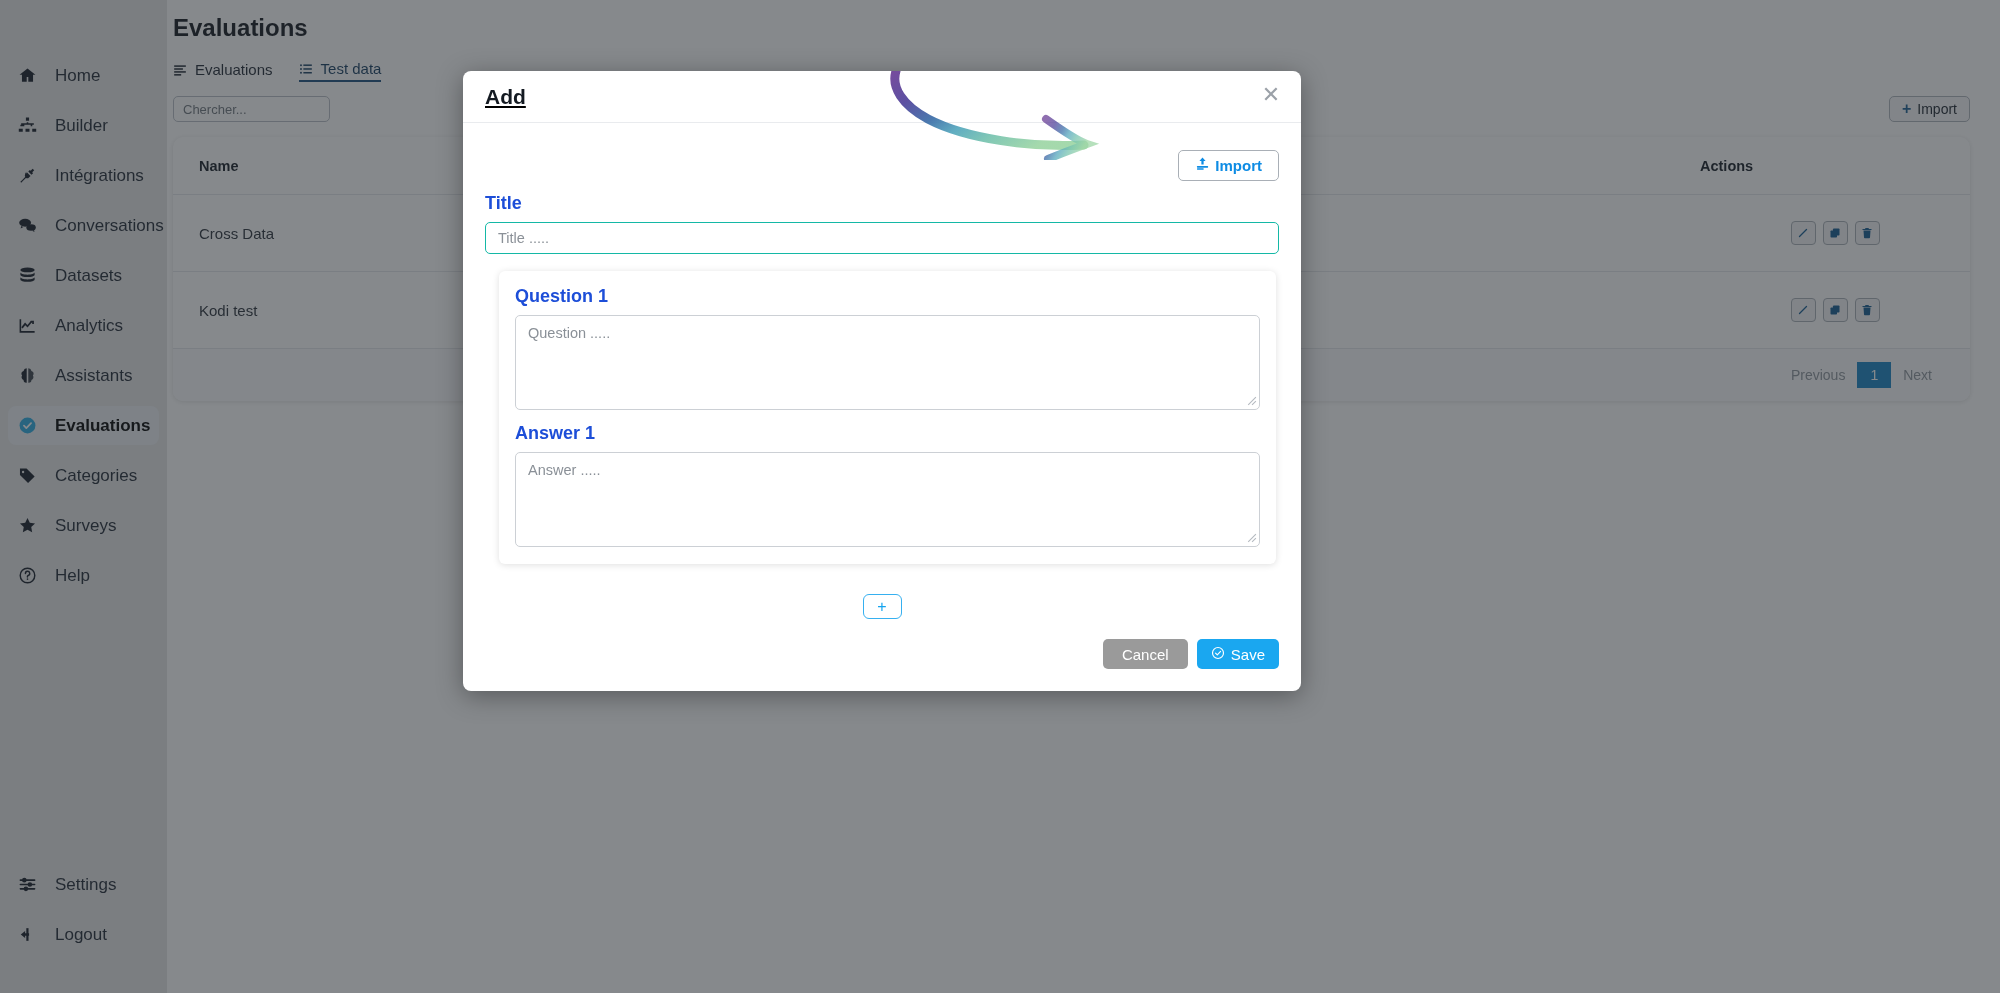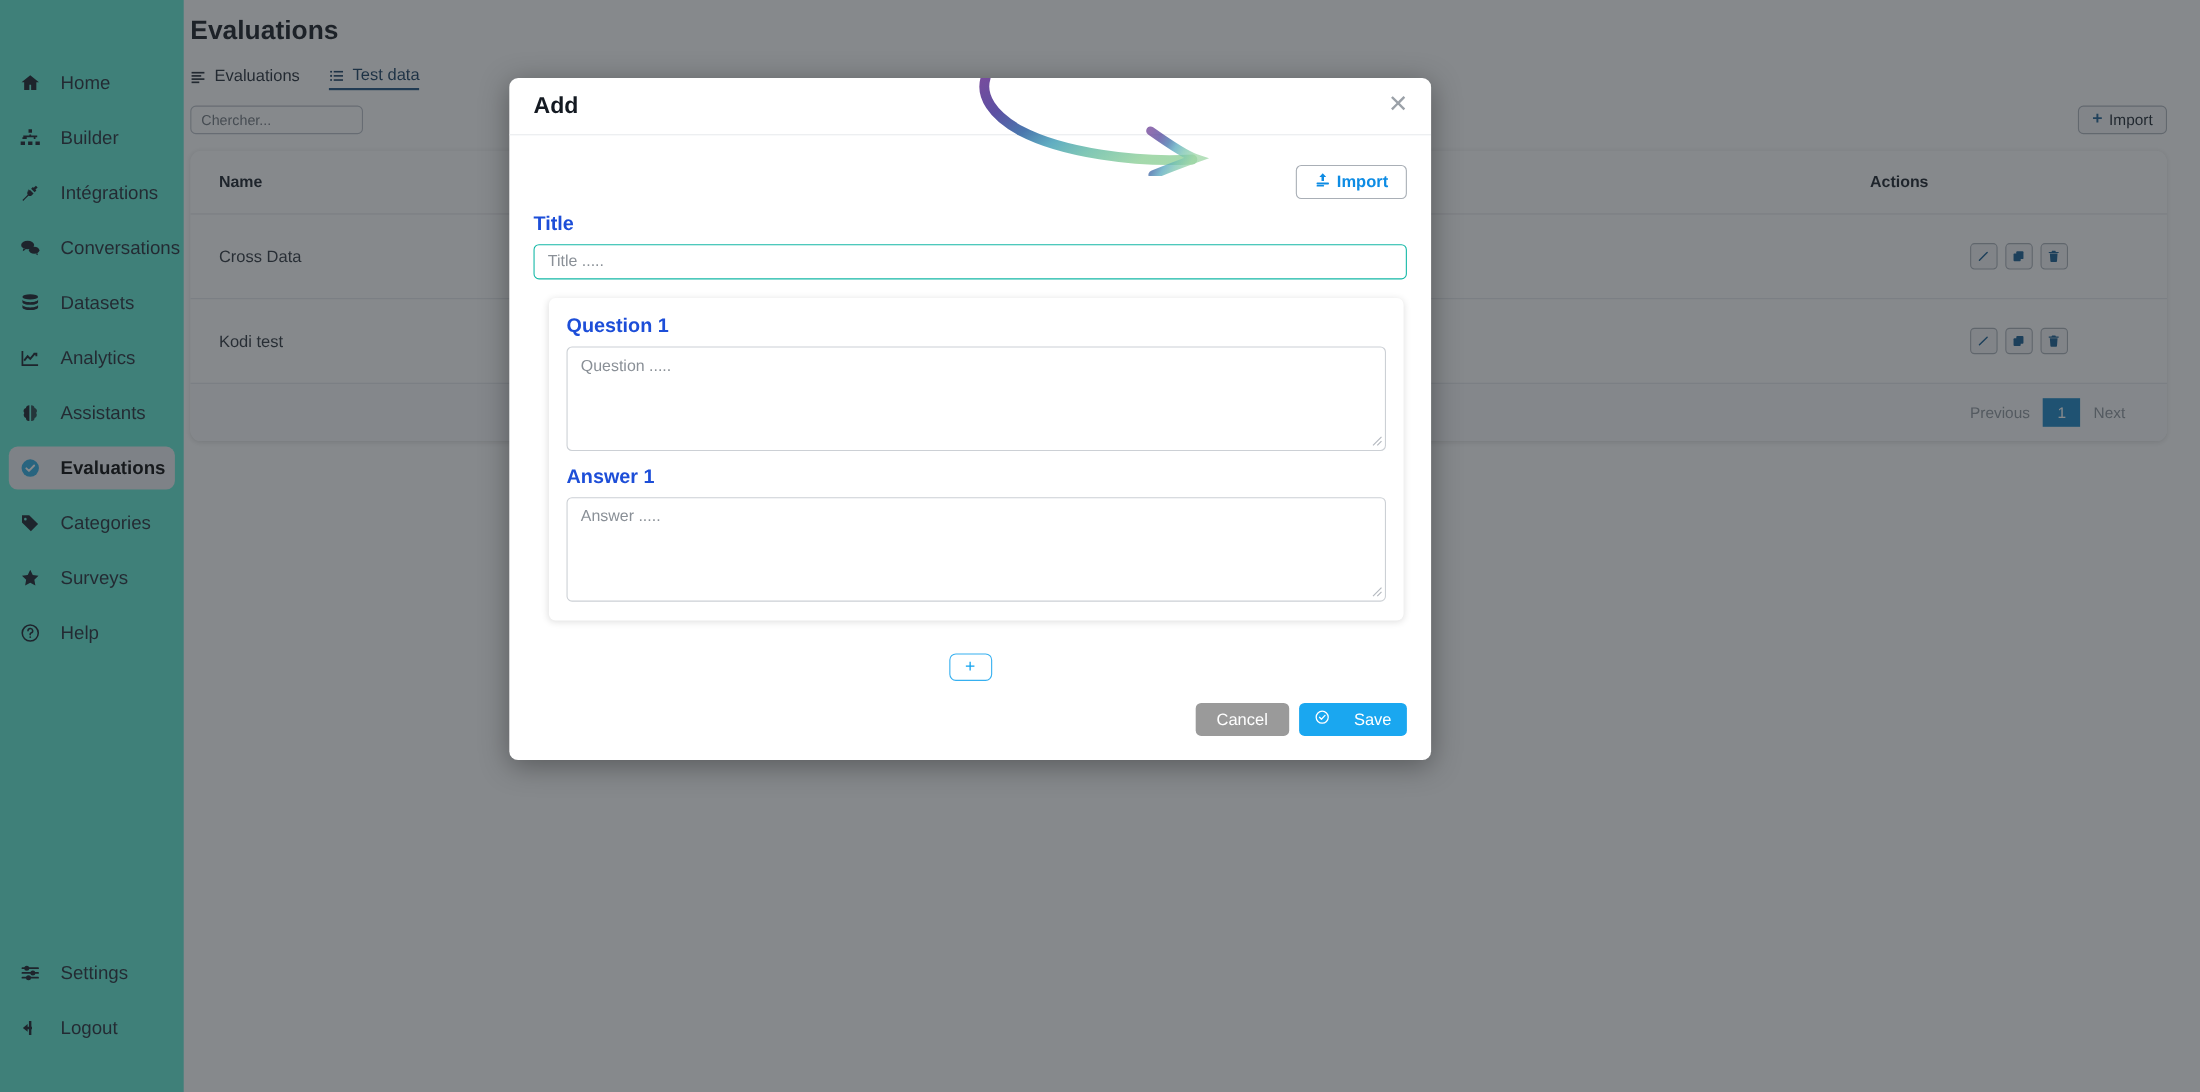--- a/index.html
+++ b/index.html
@@ -9,21 +9,21 @@
     overflow: hidden;
     background: #ffffff;
   }
 
   
   .app { position: absolute; inset: 0; display: flex; background: #ffffff; }
 
   
   .sidebar {
     width: 167px; height: 993px;
-    background: #5eead4;
+    background: #e5e5e5;
     display: flex; flex-direction: column;
     padding-top: 56px;
     flex: 0 0 167px;
   }
   .nav-group { display: flex; flex-direction: column; }
   .nav-item {
     display: flex; align-items: center;
     height: 39px; margin: 0 8px 11px 8px;
     padding-left: 10px; border-radius: 8px;
     color: #1f2733; font-size: 17px;
@@ -97,21 +97,21 @@
   
   .modal {
     position: absolute; left: 463px; top: 71px; width: 838px;
     background: #ffffff; border-radius: 8px; z-index: 60;
     box-shadow: 0 5px 26px rgba(0,0,0,.35);
     display: flex; flex-direction: column;
     overflow: hidden;
   }
   .modal-head {
     position: relative; height: 52px; border-bottom: 1px solid #e9ebee;
-    display: flex; align-items: center; padding: 0 22px;
+    display: flex; align-items: center; padding: 0 22px; text-decoration: underline;
   }
   .modal-title { font-size: 21px; font-weight: bold; color: #141a22; }
   .close-x {
     position: absolute; right: 19px; top: 14px;
     width: 22px; height: 22px; color: #9ba1a8; font-size: 22px; line-height: 20px;
     cursor: pointer; text-align: center; font-family: "Liberation Sans", sans-serif;
   }
   .arrow-deco { position: absolute; left: 425px; top: -16px; width: 265px; height: 105px; pointer-events: none; }
 
   .modal-body { padding: 14px 22px 0 22px; position: relative; }
@@ -159,21 +159,21 @@
     display: flex; align-items: center; justify-content: center; cursor: pointer;
     font-family: "Liberation Sans", sans-serif;
   }
   .modal-foot { display: flex; justify-content: flex-end; gap: 9px; padding: 12px 22px 22px 10px; }
   .btn-cancel {
     min-width: 85px; height: 30px; border: none; border-radius: 5px;
     background: #9a9a9a; color: #fff; font-size: 15px; cursor: pointer;
     font-family: "Liberation Sans", sans-serif;
   }
   .btn-save {
-    display: flex; align-items: center; gap: 22px; justify-content: center;
+    display: flex; align-items: center; gap: 6px; justify-content: center;
     min-width: 80px; height: 30px; border: none; border-radius: 5px;
     background: #1aa7f0; color: #fff; font-size: 15px; cursor: pointer;
     padding: 0 14px; font-family: "Liberation Sans", sans-serif;
   }
 </style>
 </head>
 <body>
 
 <div class="app">
 

